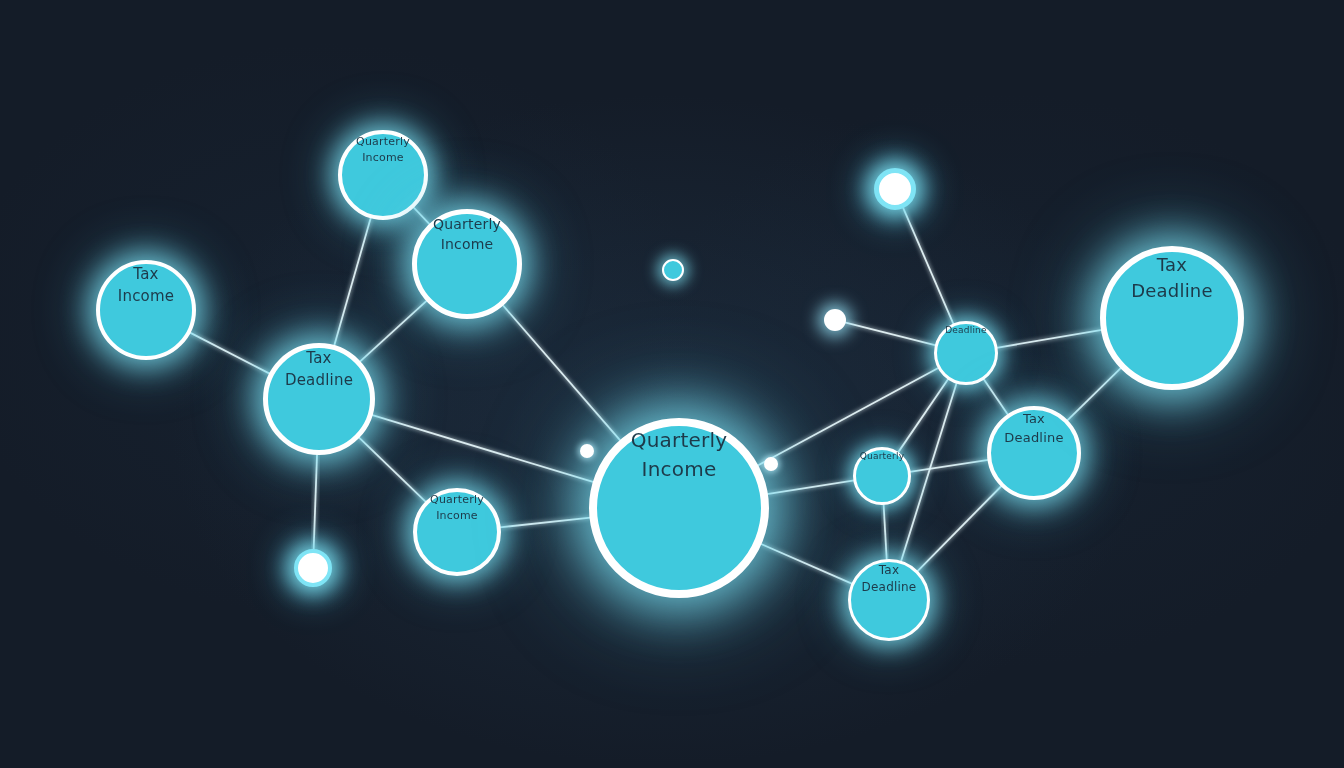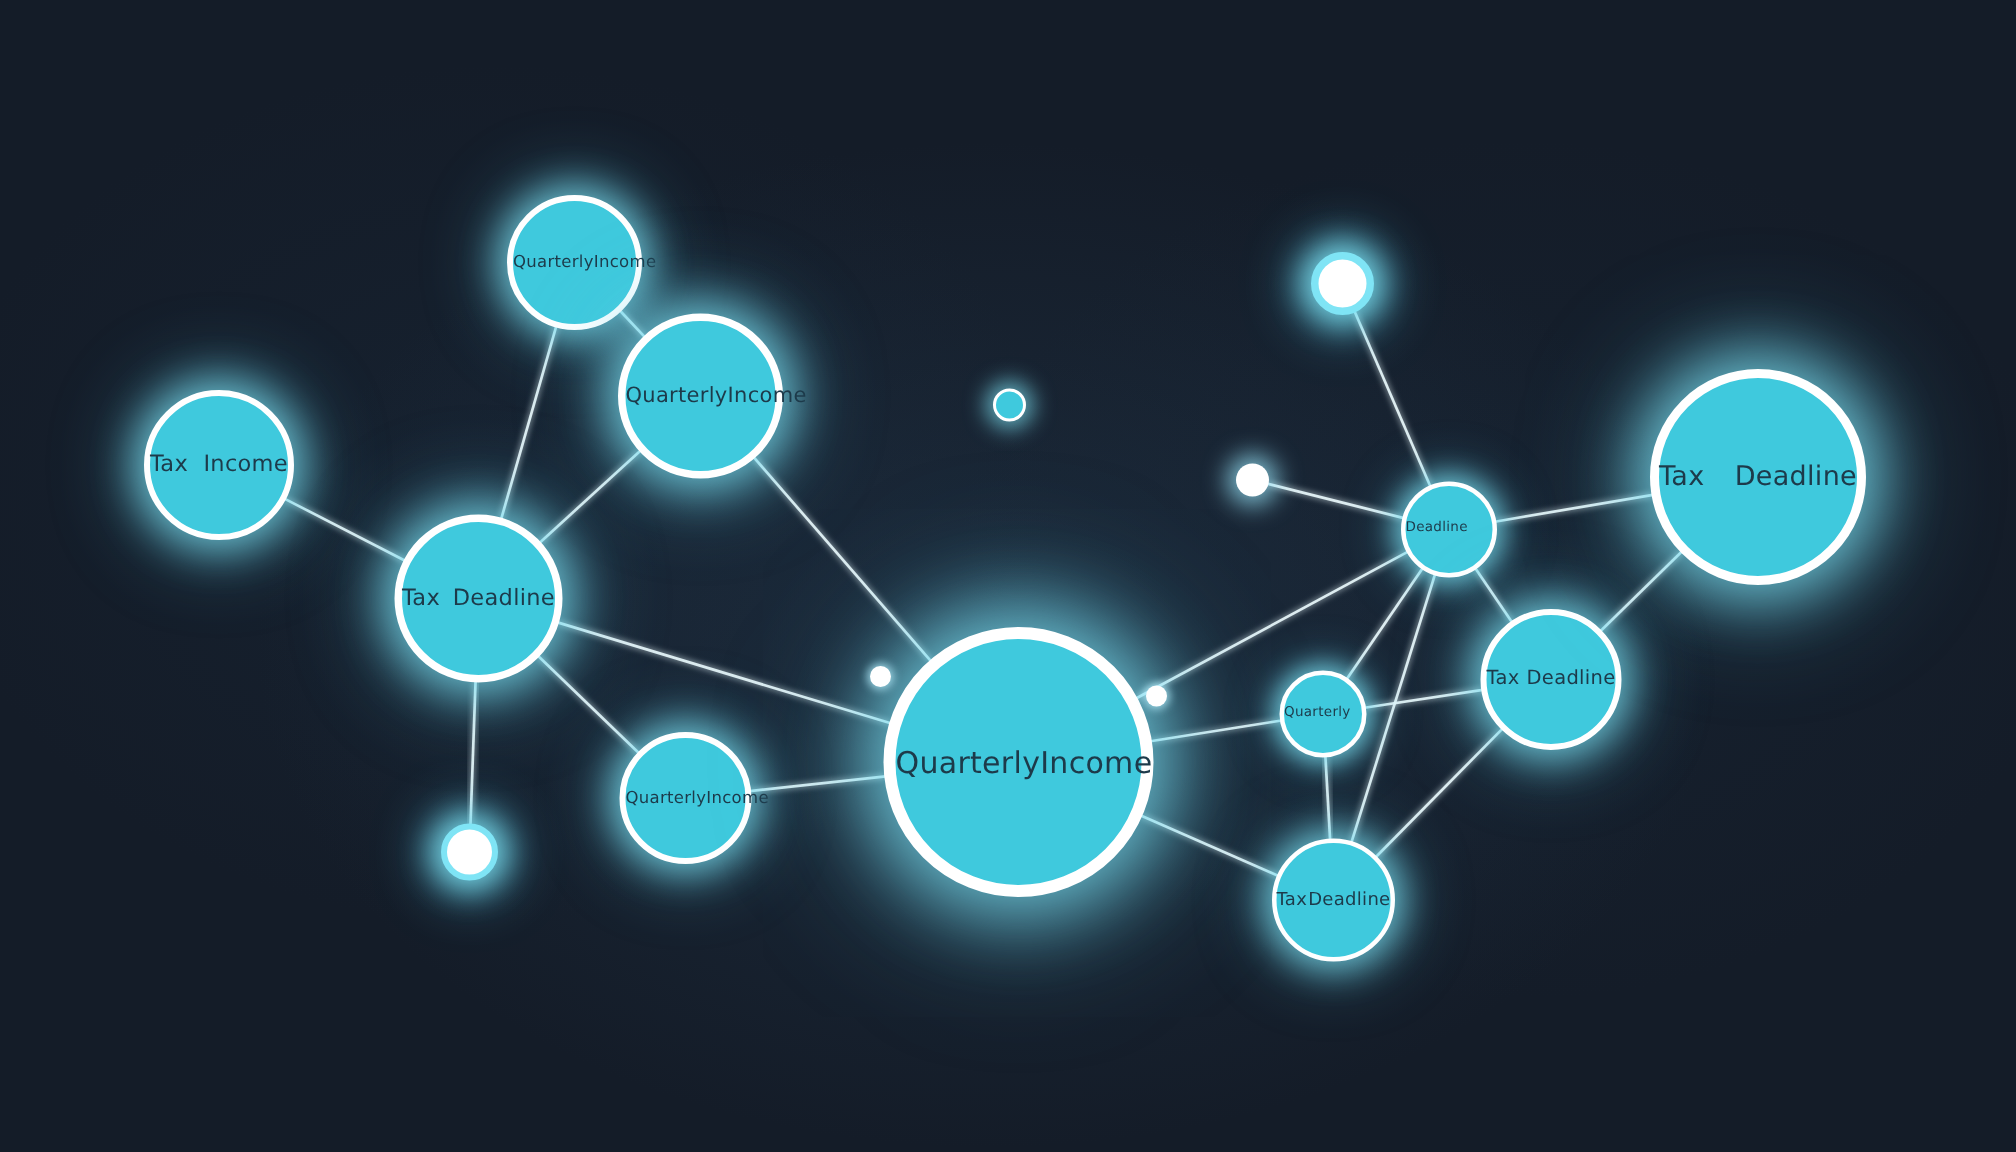--- a/index.html
+++ b/index.html
@@ -17,22 +17,23 @@
       radial-gradient(ellipse 700px 480px at 660px 430px, rgba(40,66,90,0.38) 0%, rgba(20,28,40,0) 70%),
       radial-gradient(ellipse 520px 400px at 330px 330px, rgba(28,48,68,0.28) 0%, rgba(20,28,40,0) 72%),
       radial-gradient(ellipse 520px 400px at 1010px 380px, rgba(28,48,68,0.26) 0%, rgba(20,28,40,0) 72%),
       #141c28;
   }
   #edges { position:absolute; inset:0; width:1344px; height:768px; }
   .node {
     position:absolute;
     border-radius:50%;
     display:flex;
+    flex-direction:column;
     align-items:center;
-    justify-content:space-between;
+    justify-content:flex-start;
     text-align:center;
     color:#1d3a4a;
     background:#3fc9dd;
     box-sizing:border-box;
     line-height:1.45;
     letter-spacing:0.2px;
     user-select:none;
   }
   .node .lbl { display:block; white-space:nowrap; }
   .dot {

